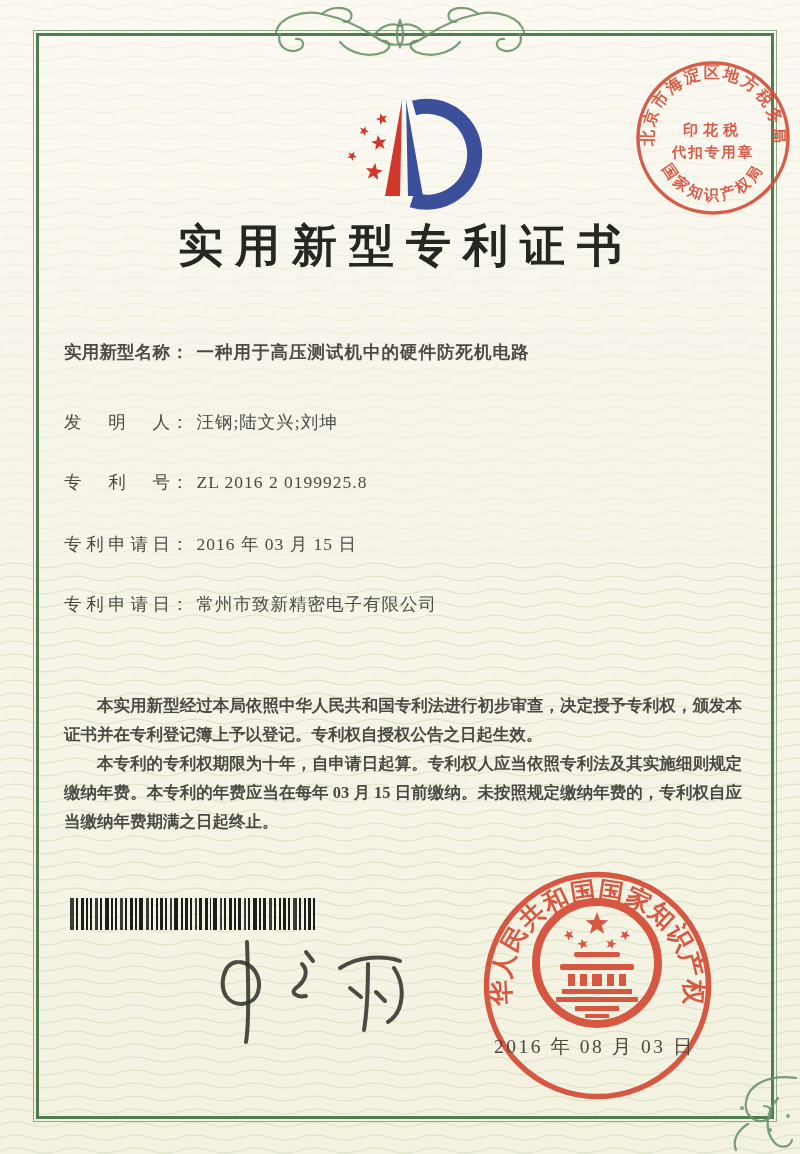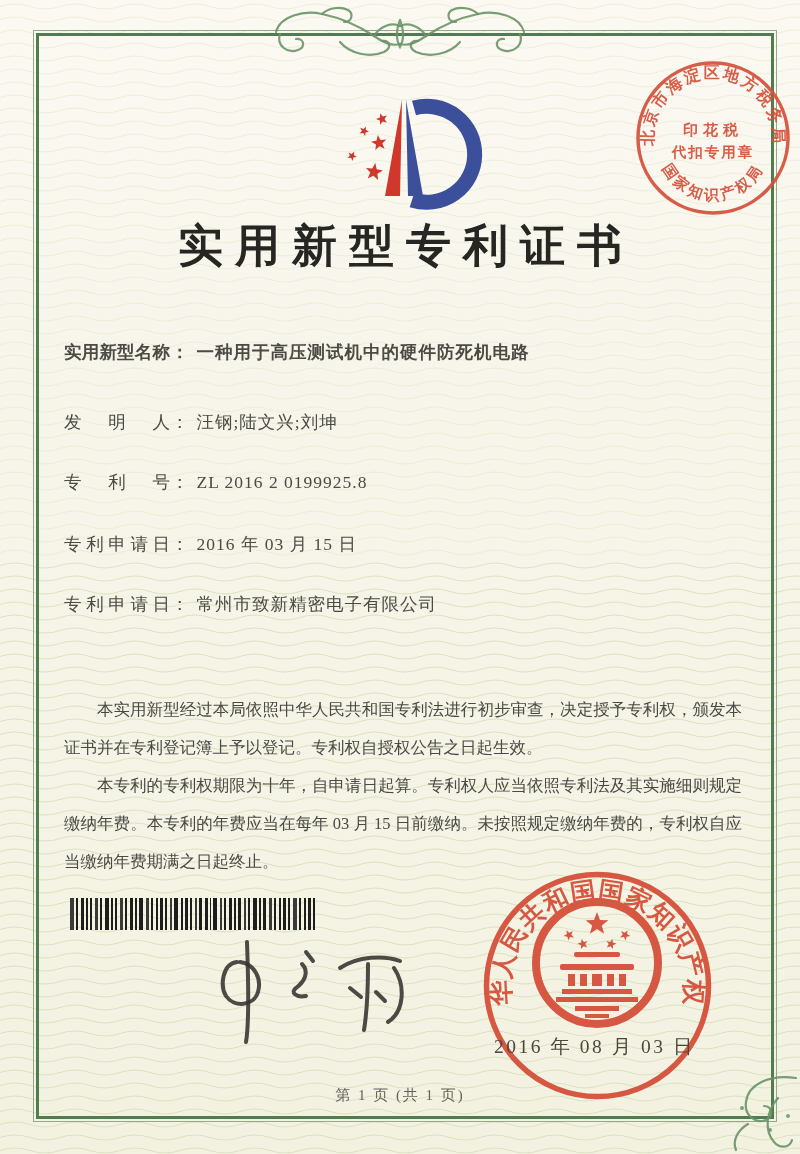--- a/index.html
+++ b/index.html
@@ -34,22 +34,22 @@
   .logo .wedge-blue{fill:var(--logo-blue);}
   .logo .bowl{stroke:var(--logo-blue);fill:none;}
   .star{fill:var(--logo-red);}
   .title{position:absolute;left:0;right:0;top:216px;z-index:3;text-align:center;
     font-size:45px;font-weight:600;letter-spacing:12px;text-indent:12px;color:var(--title-ink);}
   .field{position:absolute;left:64px;z-index:3;font-size:17.5px;color:#4b4a44;white-space:nowrap;}
   .flabel{display:inline-block;width:106px;text-align:justify;text-align-last:justify;vertical-align:bottom;}
   .fcolon{margin:0 8px 0 1px;}
   .fvalue{letter-spacing:1px;}
   .paras{position:absolute;left:64px;top:691px;width:678px;z-index:3;}
-  .paras p{margin:0;text-indent:2em;font-size:16.5px;line-height:38px;
-    text-align:justify;color:#4a4944;}
+  .paras p{margin:0;text-indent:2em;font-size:16.5px;line-height:29px;
+    text-align:justify;color:#4a4944;font-weight:bold;}
   .barcode{position:absolute;left:70px;top:898px;width:248px;height:32px;z-index:3;
     display:flex;align-items:stretch;}
   .barcode span{display:block;height:100%;}
   .officer{position:absolute;left:62px;top:971px;z-index:3;font-size:19px;color:#3b3a35;
     font-family:"Liberation Sans","DejaVu Sans",sans-serif;}
   .officer div{line-height:37px;letter-spacing:3px;}
   .signature{position:absolute;left:192px;top:934px;z-index:4;}
   .signature path{stroke:#34322d;stroke-width:4;fill:none;stroke-linecap:round;
     stroke-linejoin:round;opacity:.88;}
   .seal-small{position:absolute;left:633px;top:58px;z-index:4;opacity:.92;}
@@ -249,15 +249,14 @@
       <rect class="emblem" x="139" y="106" width="7" height="12"></rect>
       <rect class="emblem" x="82" y="121" width="70" height="5"></rect>
       <rect class="emblem" x="76" y="129" width="82" height="5"></rect>
       <rect class="emblem" x="95" y="138" width="44" height="5"></rect>
       <rect class="emblem" x="105" y="146" width="24" height="4"></rect>
     </g>
   </svg>
 
   <div class="seal-date">2016 年 08 月 03 日</div>
 
-  <div class="footer">第 1 页 (共 1 页)</div>
 
 </div>
 
 </body></html>

